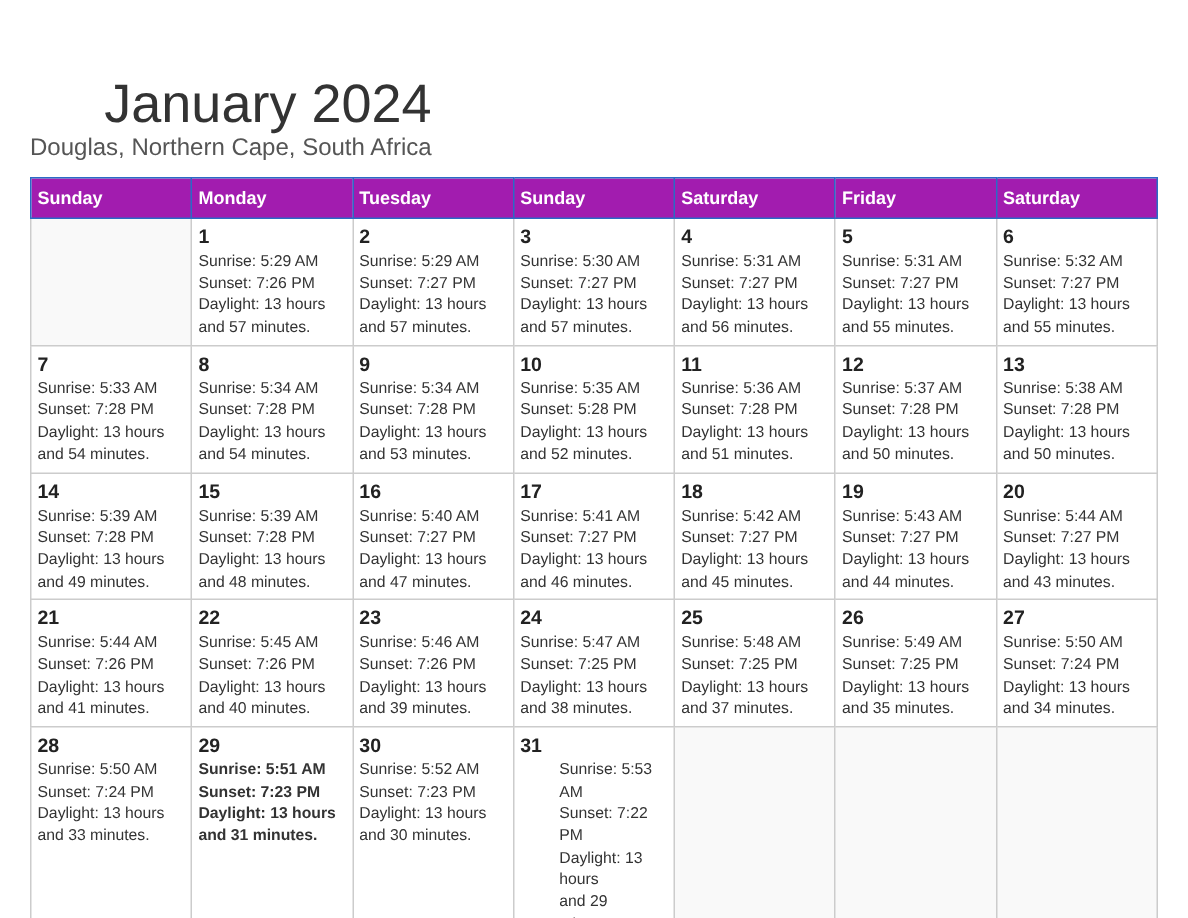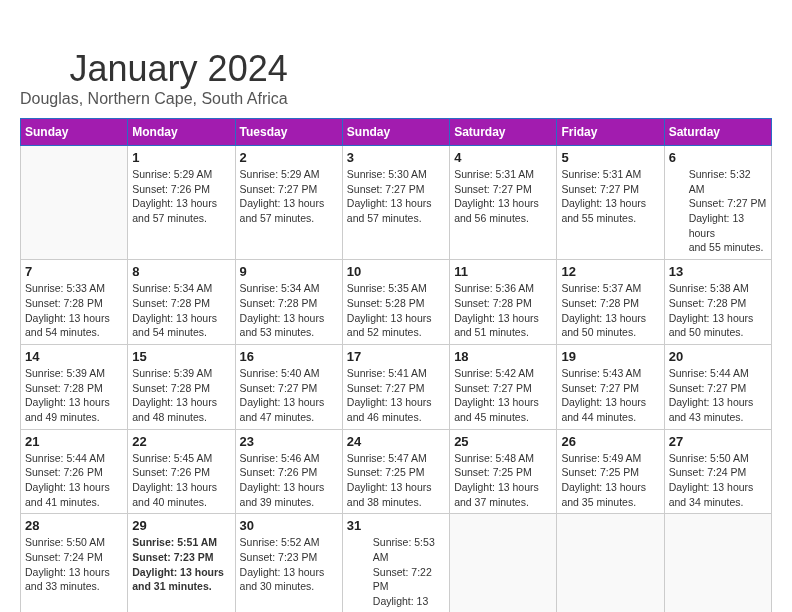--- a/index.html
+++ b/index.html
@@ -131,21 +131,21 @@
         </td>
         <td>
           <span class="day-number">5</span>
           <div class="day-info" style="white-space: pre-line;">Sunrise: 5:31 AM
 Sunset: 7:27 PM
 Daylight: 13 hours
 and 55 minutes.</div>
         </td>
         <td>
           <span class="day-number">6</span>
-          <div class="day-info" style="white-space: pre-line; margin-left: 20px;">Sunrise: 5:32 AM
+          <div class="day-info" style="white-space: pre-line;">Sunrise: 5:32 AM
 Sunset: 7:27 PM
 Daylight: 13 hours
 and 55 minutes.</div>
         </td>
       </tr>
       <tr>
         <td>
           <span class="day-number">7</span>
           <div class="day-info" style="white-space: pre-line;">Sunrise: 5:33 AM
 Sunset: 7:28 PM

